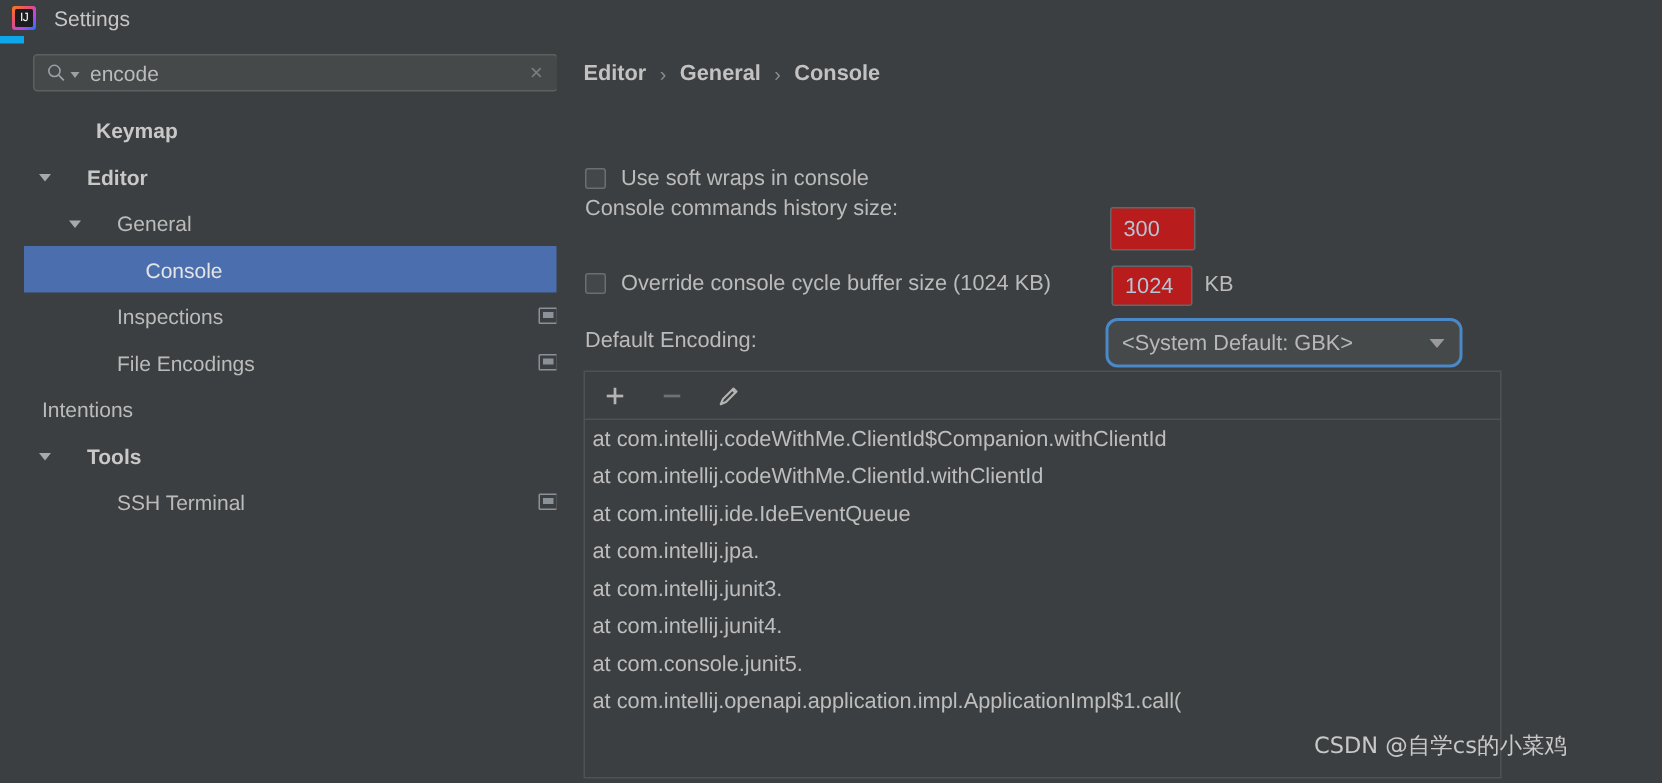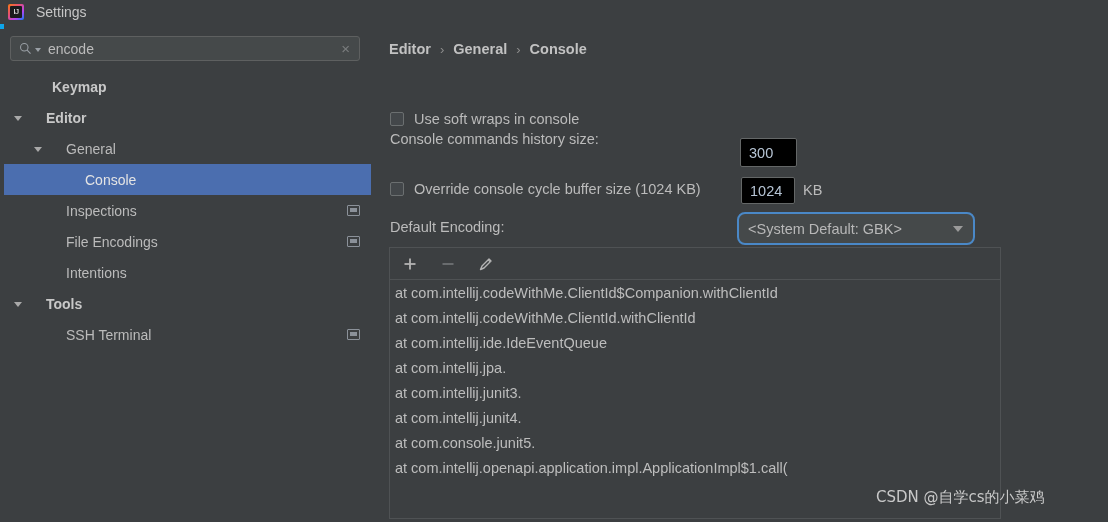--- a/index.html
+++ b/index.html
@@ -46,21 +46,21 @@
     font-family: "Liberation Sans", sans-serif;
     letter-spacing: -0.5px;
   }
   .title-text {
     font-size: 14px;
     color: #c6c6c6;
   }
 
   
   .left-panel {
-    position: absolute; left: 4px; top: 24px;
+    position: absolute; left: 16px; top: 24px;
     width: 370px; height: 498px;
     background: #3c3f41;
     border-right: 1px solid #2b2b2b;
   }
   .search-wrap {
     position: absolute; left: 6px; top: 12px;
     width: 350px; height: 25px;
     box-sizing: border-box;
     background: #45494a;
     border: 1px solid #5e6060;
@@ -158,21 +158,21 @@
     width: 14px; height: 14px;
     box-sizing: border-box;
     border: 1px solid #6b6f70;
     border-radius: 2px;
     background: #43474a;
     margin-right: 10px;
     flex: none;
   }
   .textfield {
     box-sizing: border-box;
-    background: #000000;
+    background: #b91c1c;
     border: 1px solid #646767;
     border-radius: 2px;
     color: #b6c4d4;
     font-size: 14.5px;
     display: flex; align-items: center;
     padding-left: 8px;
   }
   .combo {
     position: absolute;
     box-sizing: border-box;
@@ -273,21 +273,21 @@
         </div>
         <div class="tree-item">
           <span class="tree-label" style="margin-left: 50px;">Inspections</span>
           <span class="proj-icon"></span>
         </div>
         <div class="tree-item">
           <span class="tree-label" style="margin-left: 50px;">File Encodings</span>
           <span class="proj-icon"></span>
         </div>
         <div class="tree-item">
-          <span class="tree-label" style="margin-left: 50px; text-align: right;">Intentions</span>
+          <span class="tree-label" style=" text-align: right;">Intentions</span>
         </div>
         <div class="tree-item bold">
           <span class="tree-chevron" style="left: 10px;"></span>
           <span class="tree-label" style="margin-left: 30px;">Tools</span>
         </div>
         <div class="tree-item">
           <span class="tree-label" style="margin-left: 50px;">SSH Terminal</span>
           <span class="proj-icon"></span>
         </div>
       </div>

